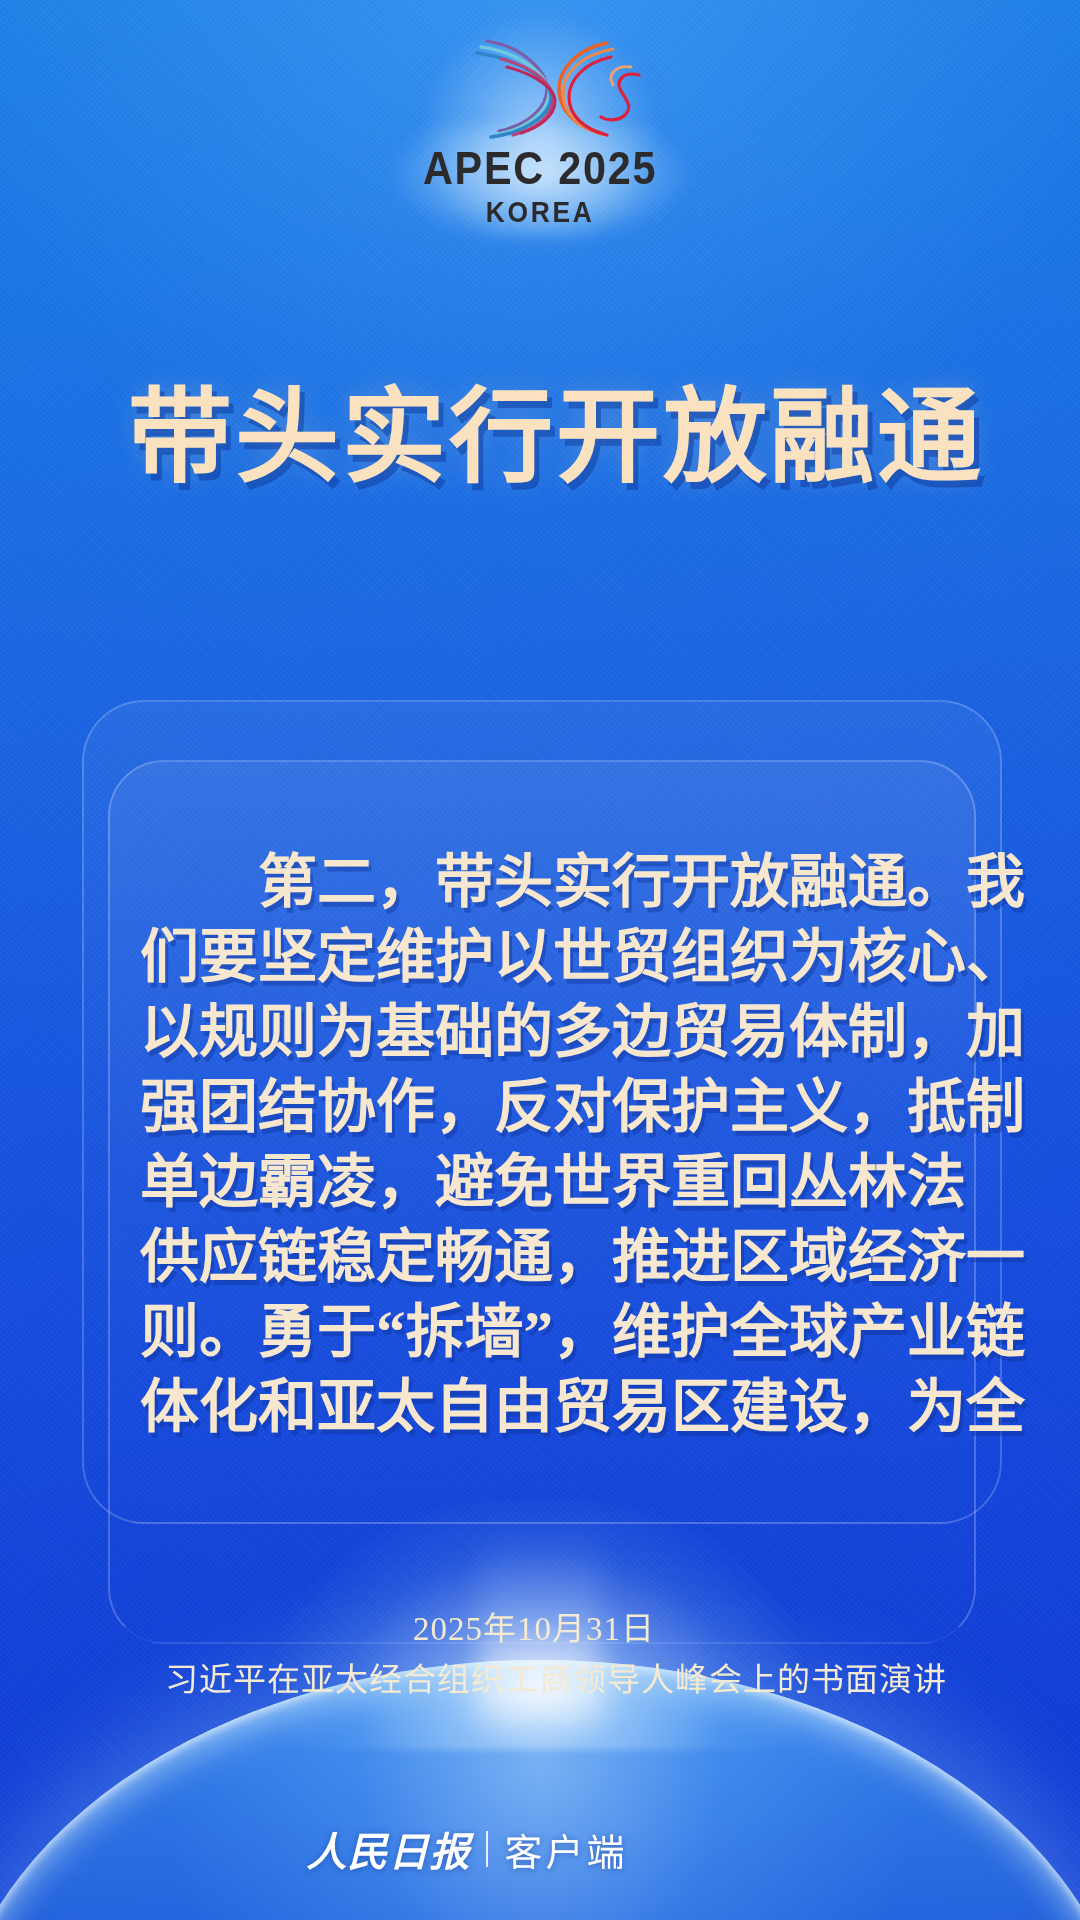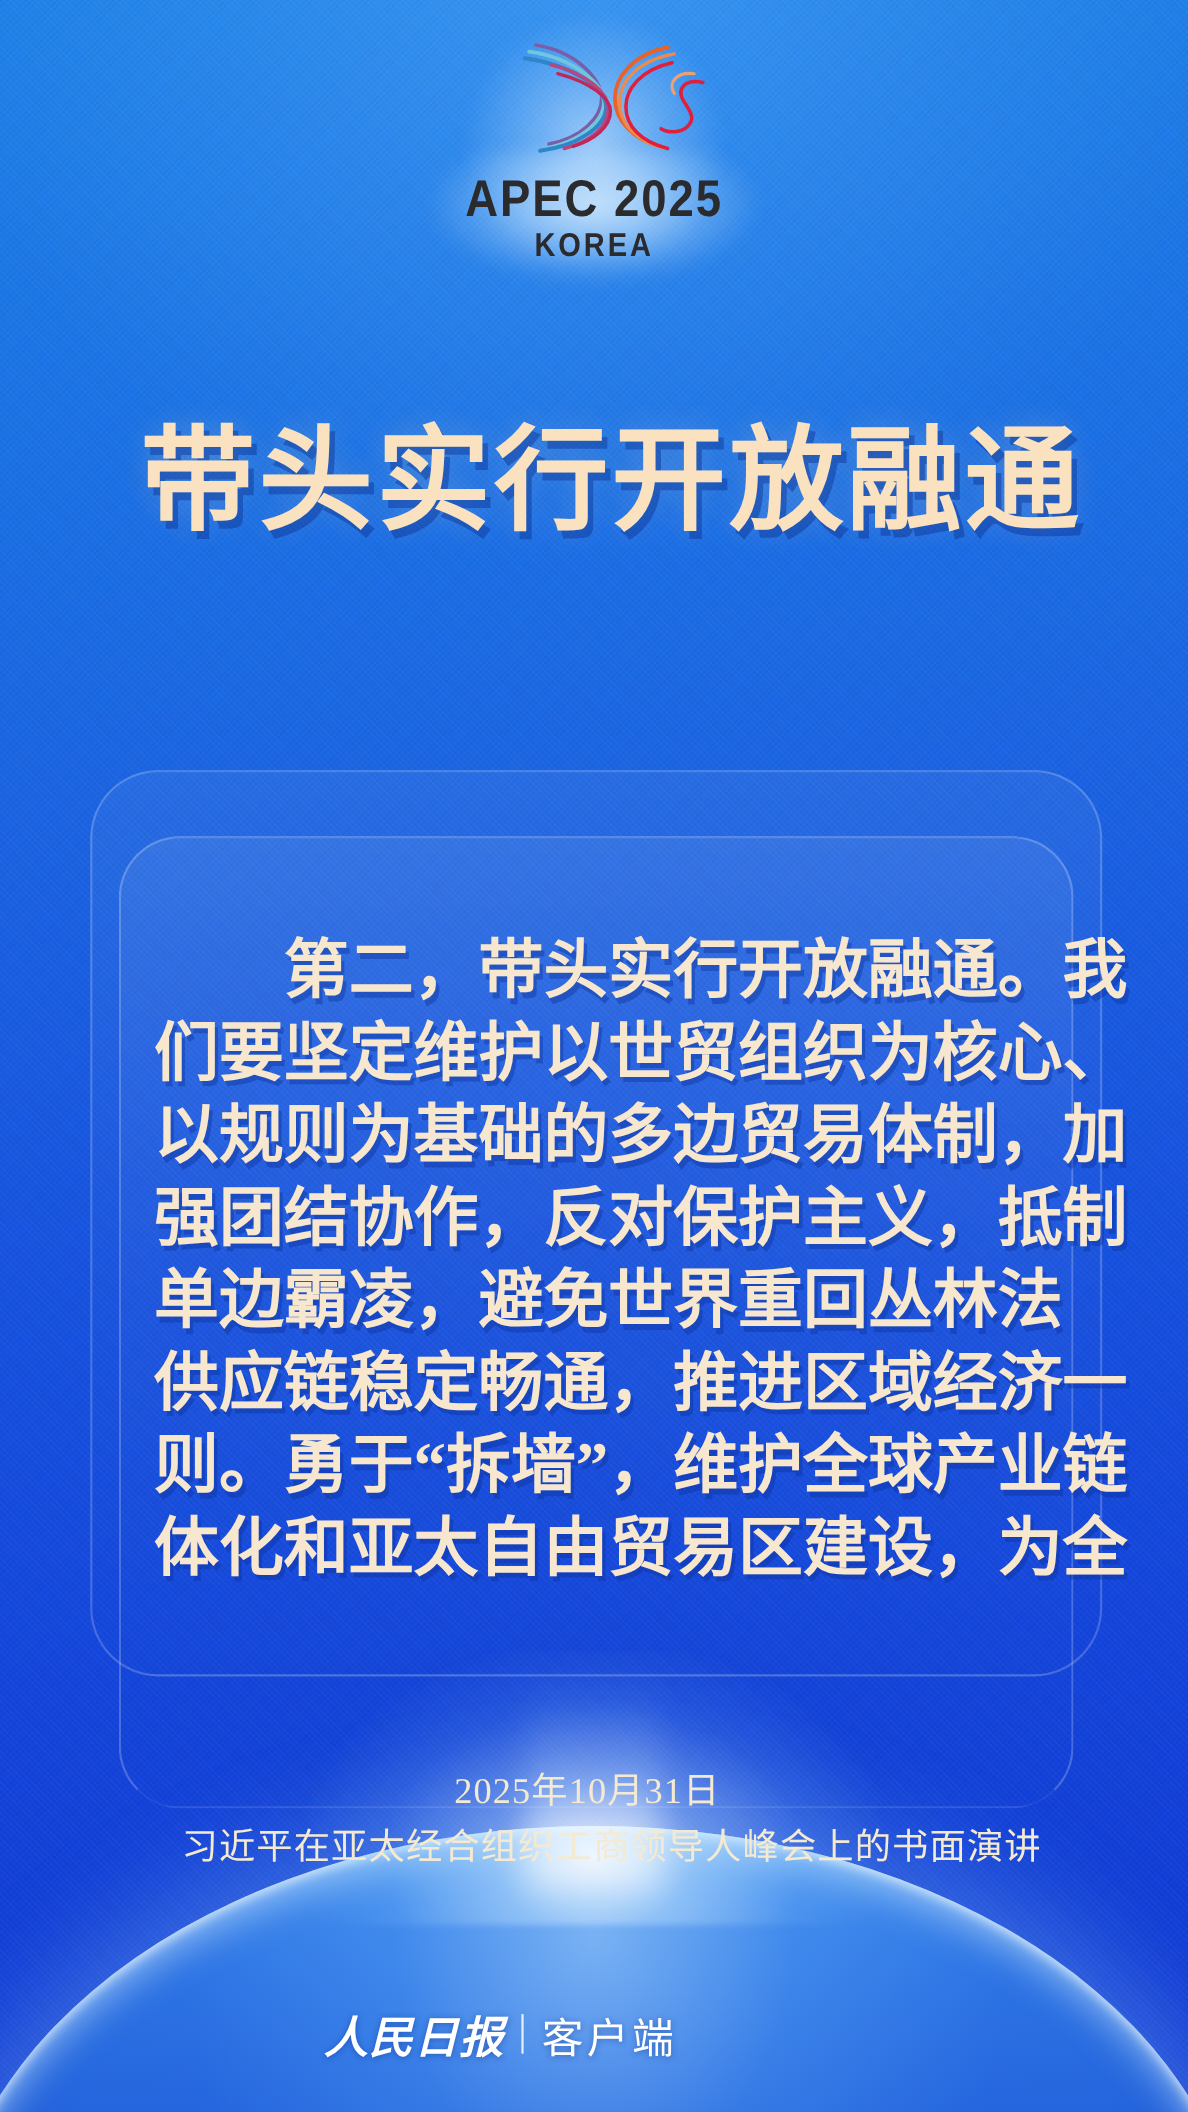--- a/index.html
+++ b/index.html
@@ -23,21 +23,21 @@
     content: "";
     position: absolute;
     inset: 0;
     pointer-events: none;
     background-image:
       repeating-linear-gradient(45deg, rgba(255,255,255,0.035) 0 1px, rgba(0,0,0,0) 1px 4px),
       repeating-linear-gradient(-45deg, rgba(0,0,0,0.035) 0 1px, rgba(0,0,0,0) 1px 4px);
     opacity: .9;
     z-index: 2;
   }
-  .layer { position: absolute; z-index: 3; gap: 12px; }
+  .layer { position: absolute; z-index: 3; }
 
   
   #logo-block {
     top: 30px; left: 0; width: 1080px;
     display: flex; flex-direction: column; align-items: center;
   }
   #logo-mark {
     position: relative;
     width: 230px; height: 110px;
     display: flex; align-items: center; justify-content: center;
@@ -186,21 +186,21 @@
     position: absolute;
     left: 50%; bottom: 205px;
     transform: translateX(-50%);
     width: 120px; height: 190px;
     background: linear-gradient(0deg, rgba(255,255,255,0.60) 0%, rgba(215,238,255,0.18) 55%, rgba(190,225,255,0) 100%);
     filter: blur(14px);
   }
 
   
   #footer-brand {
-    left: 0; bottom: 42px; width: 910px;
+    left: 12px; bottom: 42px; width: 910px;
     display: flex; align-items: center; justify-content: center;
     gap: 16px; z-index: 5;
   }
   #brand-paper {
     font-size: 40px;
     font-weight: 700;
     font-style: italic;
     color: #ffffff;
     letter-spacing: 1px;
     font-family: "Liberation Serif", serif;

